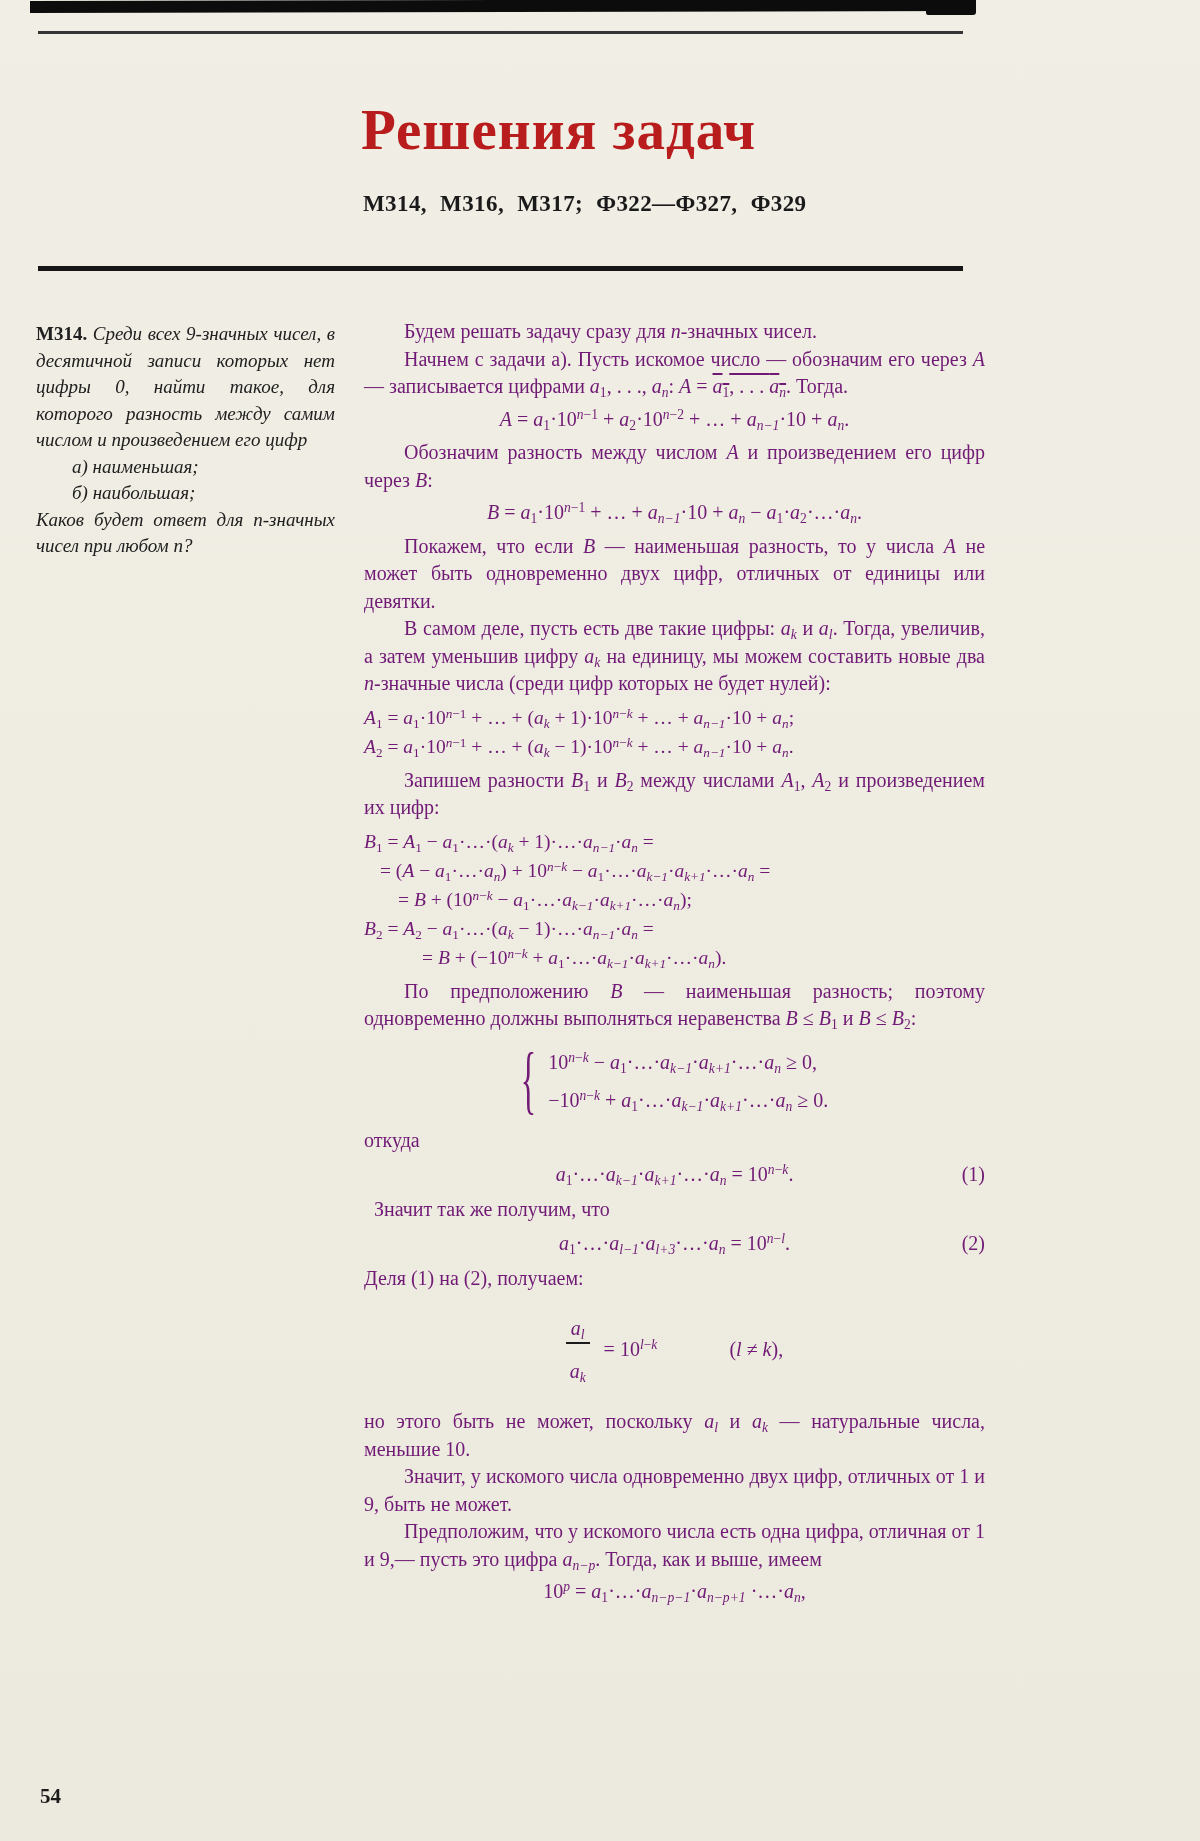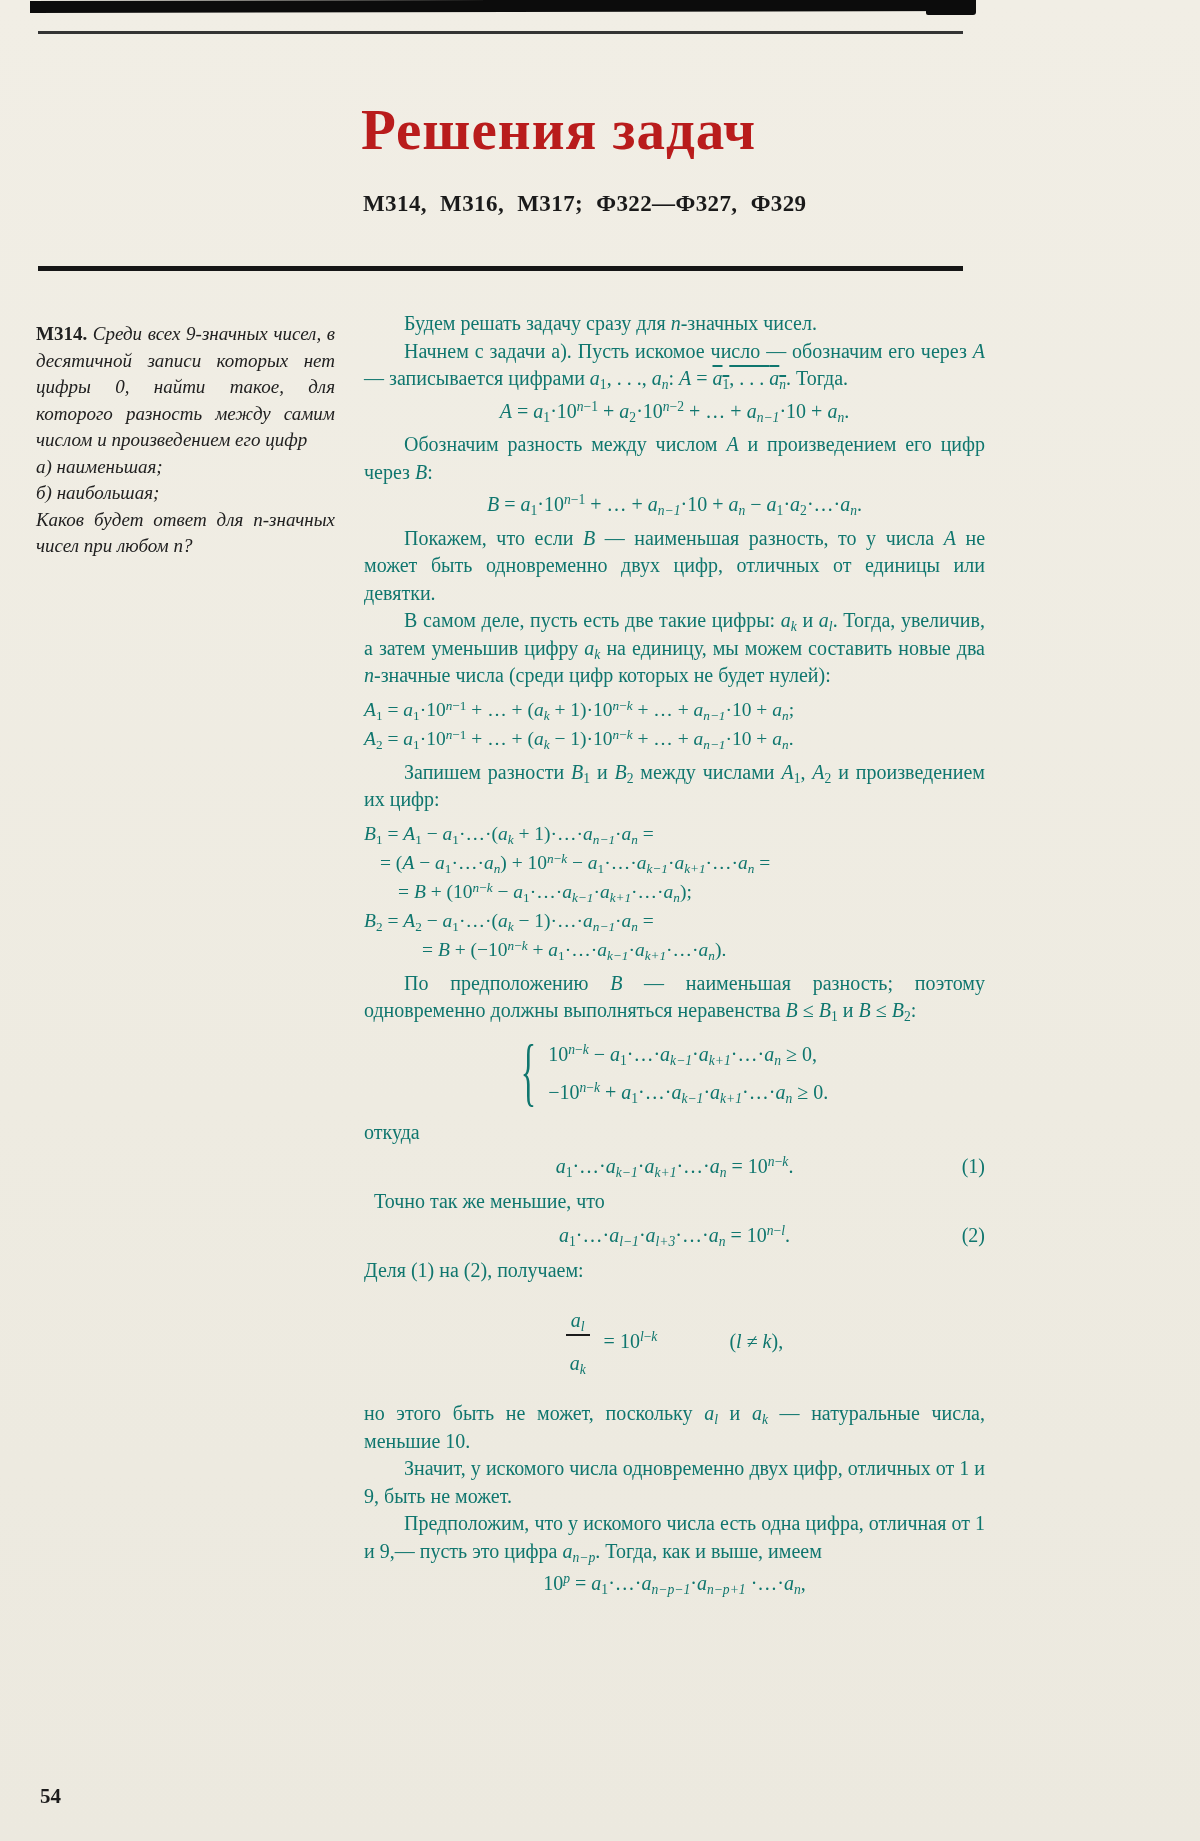--- a/index.html
+++ b/index.html
@@ -22,26 +22,26 @@
   .title { position:absolute; left:361px; top:97px; font-size:57px; font-weight:700; letter-spacing:1px; color:#b91c1c; }
   .subtitle { position:absolute; left:363px; top:191px; font-size:23px; font-weight:700; word-spacing:7px; letter-spacing:.4px; color:#1a1a1a; }
 
   
   .problem-col {
     position:absolute; left:36px; top:321px; width:299px;
     font-size:19px; line-height:26.5px; font-style:italic;
     text-align:justify; hyphens:auto; color:#202020;
   }
   .problem-col .label { font-style:normal; font-weight:700; }
-  .problem-col .item { text-align:left; }
+  .problem-col .item { text-align:left;margin-left:36px; }
 
   
   .solution-col {
-    position:absolute; left:364px; top:310px; width:621px;
-    font-size:20px; line-height:27.5px; text-align:justify; color:#0f766e;
+    position:absolute; left:364px; top:318px; width:621px;
+    font-size:20px; line-height:27.5px; text-align:justify; color:#701a75;
   }
   .solution-col p { margin:0; }
   p.ind { text-indent:40px; }
   p.ind-sm { text-indent:10px; }
 
   sub, sup { font-size:.68em; line-height:0; }
   sub { vertical-align:-.3em; }
   sup { vertical-align:.48em; }
   .ov { text-decoration:overline; }
 
@@ -112,21 +112,21 @@
     <div class="sys-lines">
       <div>10<sup><i>n</i>−<i>k</i></sup> − <i>a</i><sub>1</sub>·…·<i>a<sub>k−1</sub></i>·<i>a<sub>k+1</sub></i>·…·<i>a<sub>n</sub></i> ≥ 0,</div>
       <div>−10<sup><i>n</i>−<i>k</i></sup> + <i>a</i><sub>1</sub>·…·<i>a<sub>k−1</sub></i>·<i>a<sub>k+1</sub></i>·…·<i>a<sub>n</sub></i> ≥ 0.</div>
     </div>
   </div>
   <p>откуда</p>
   <div class="eqrow">
     <span><i>a</i><sub>1</sub>·…·<i>a<sub>k−1</sub></i>·<i>a<sub>k+1</sub></i>·…·<i>a<sub>n</sub></i> = 10<sup><i>n</i>−<i>k</i></sup>.</span>
     <span class="eqnum">(1)</span>
   </div>
-  <p class="ind-sm">Точно так же меньшие, что</p>
+  <p class="ind-sm">Значит так же получим, что</p>
   <div class="eqrow">
     <span><i>a</i><sub>1</sub>·…·<i>a<sub>l−1</sub></i>·<i>a<sub>l+3</sub></i>·…·<i>a<sub>n</sub></i> = 10<sup><i>n</i>−<i>l</i></sup>.</span>
     <span class="eqnum">(2)</span>
   </div>
   <p>Деля (1) на (2), получаем:</p>
   <div class="frac-row">
     <span class="frac">
         <span class="fnum"><i>a<sub>l</sub></i></span>
         <span class="fden"><i>a<sub>k</sub></i></span>
       </span>

